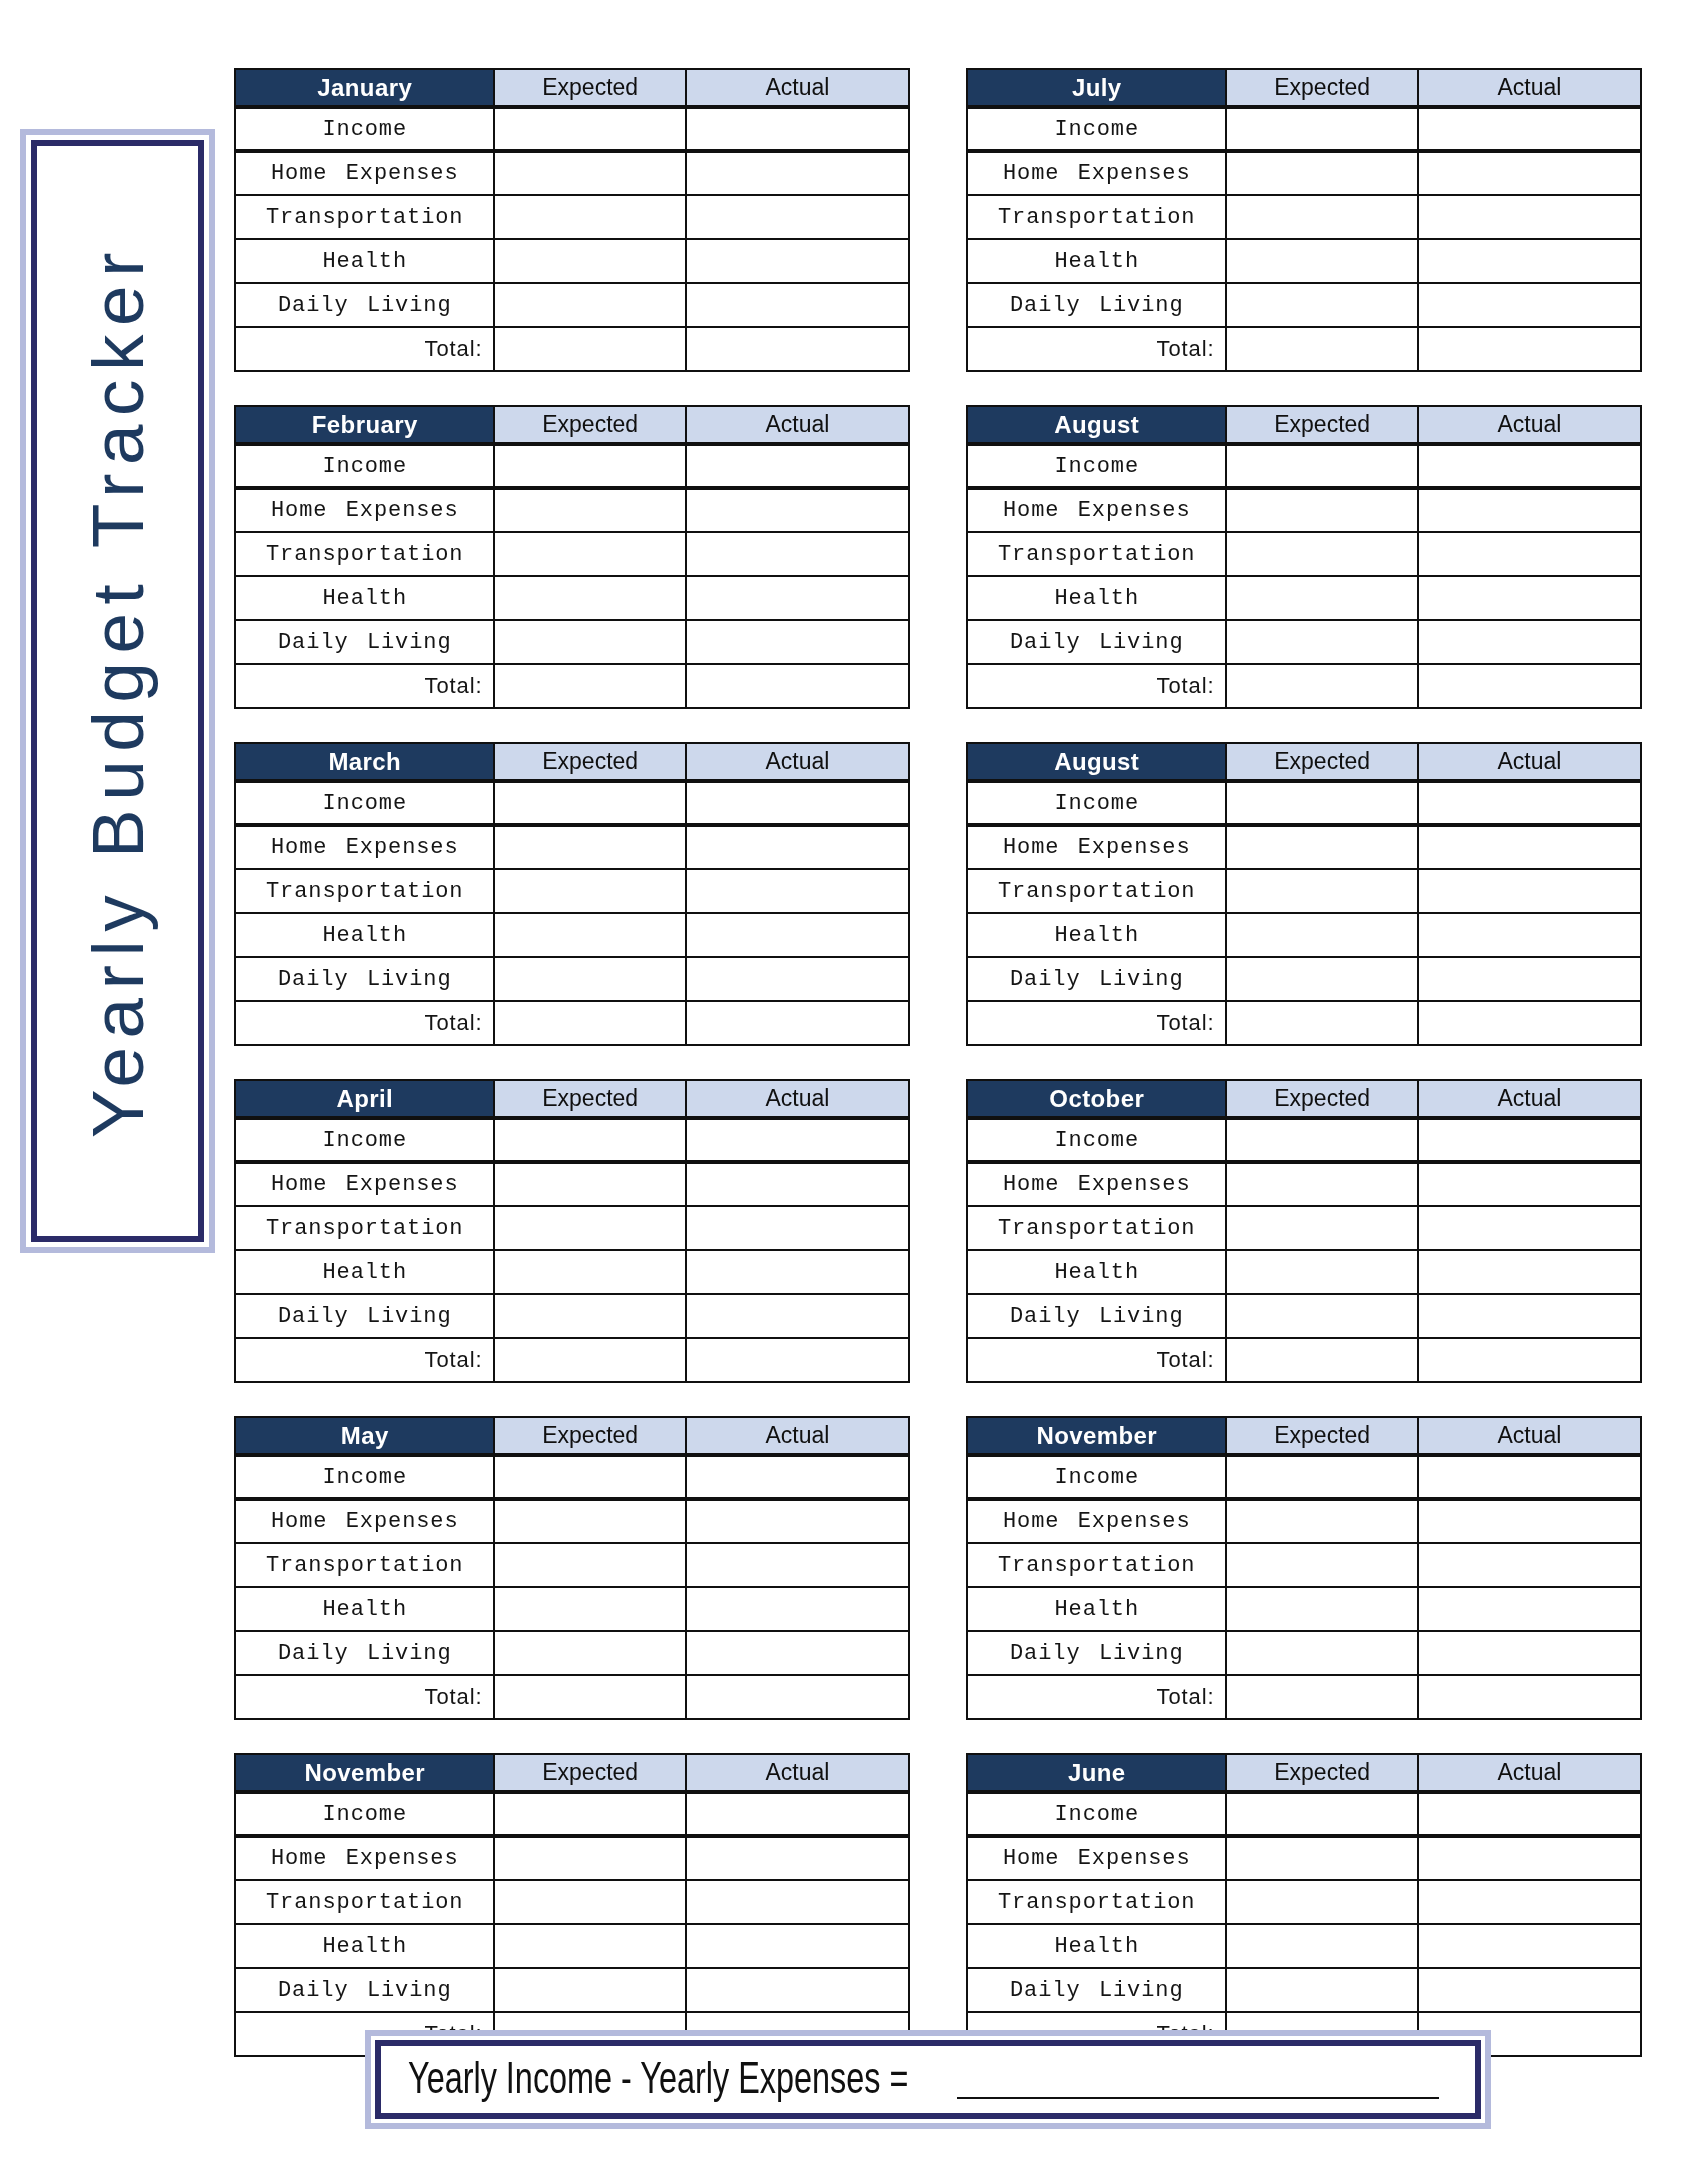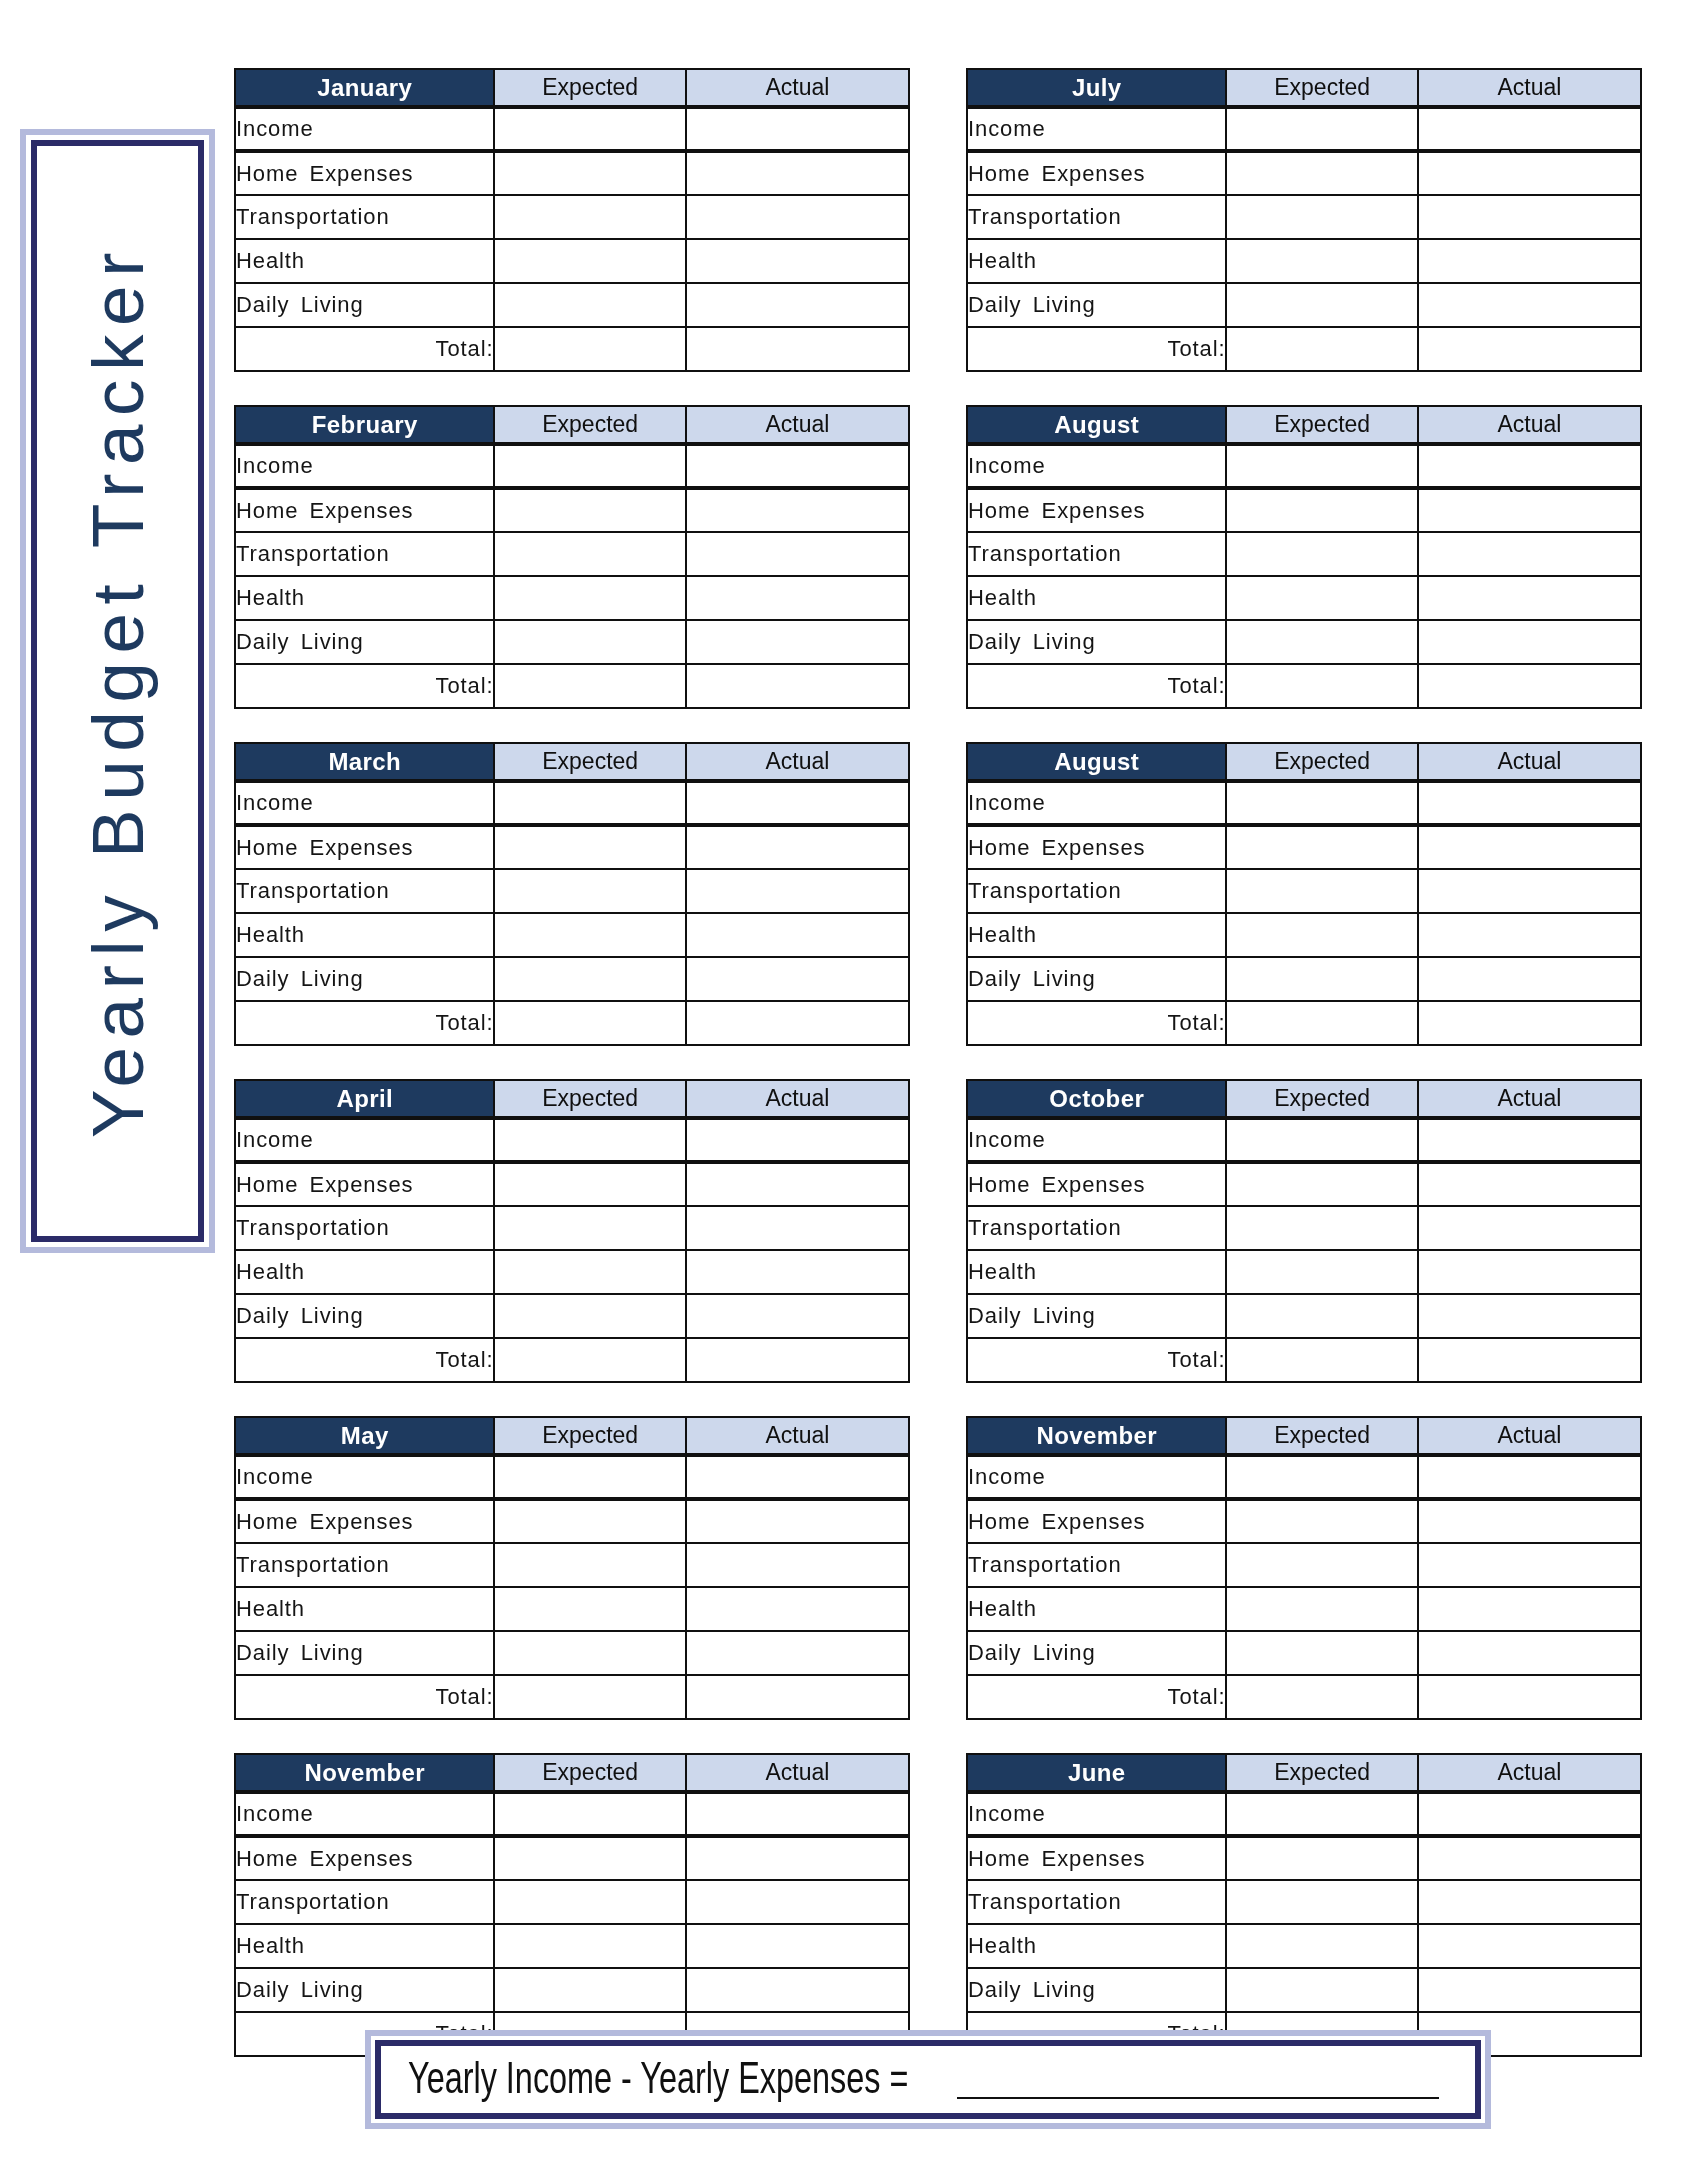--- a/index.html
+++ b/index.html
@@ -77,23 +77,23 @@
     font-size:23px;
     text-align:center;
   }
   .mtable td{
     font-size:22px;
     color:#151515;
     letter-spacing:0.9px;
     word-spacing:4.3px;
     vertical-align:middle;
   }
-  td.category-label{text-align:left;}
+  td.category-label{text-align:center;font-family:Liberation Mono, monospace;}
   tr.row-income td{border-bottom:4.3px solid var(--ink);}
-  td.total-label{text-align:right;padding-right:0;}
+  td.total-label{text-align:right;padding-right:11px;}
   td.value-cell{background:#fff;}
 
   
   .footer-box{
     position:absolute;left:365px;top:2030px;
     width:1126px;height:99px;
     border:6.8px solid var(--box-lavender);
     padding:4.3px;box-sizing:border-box;
     background:#fff;
   }

